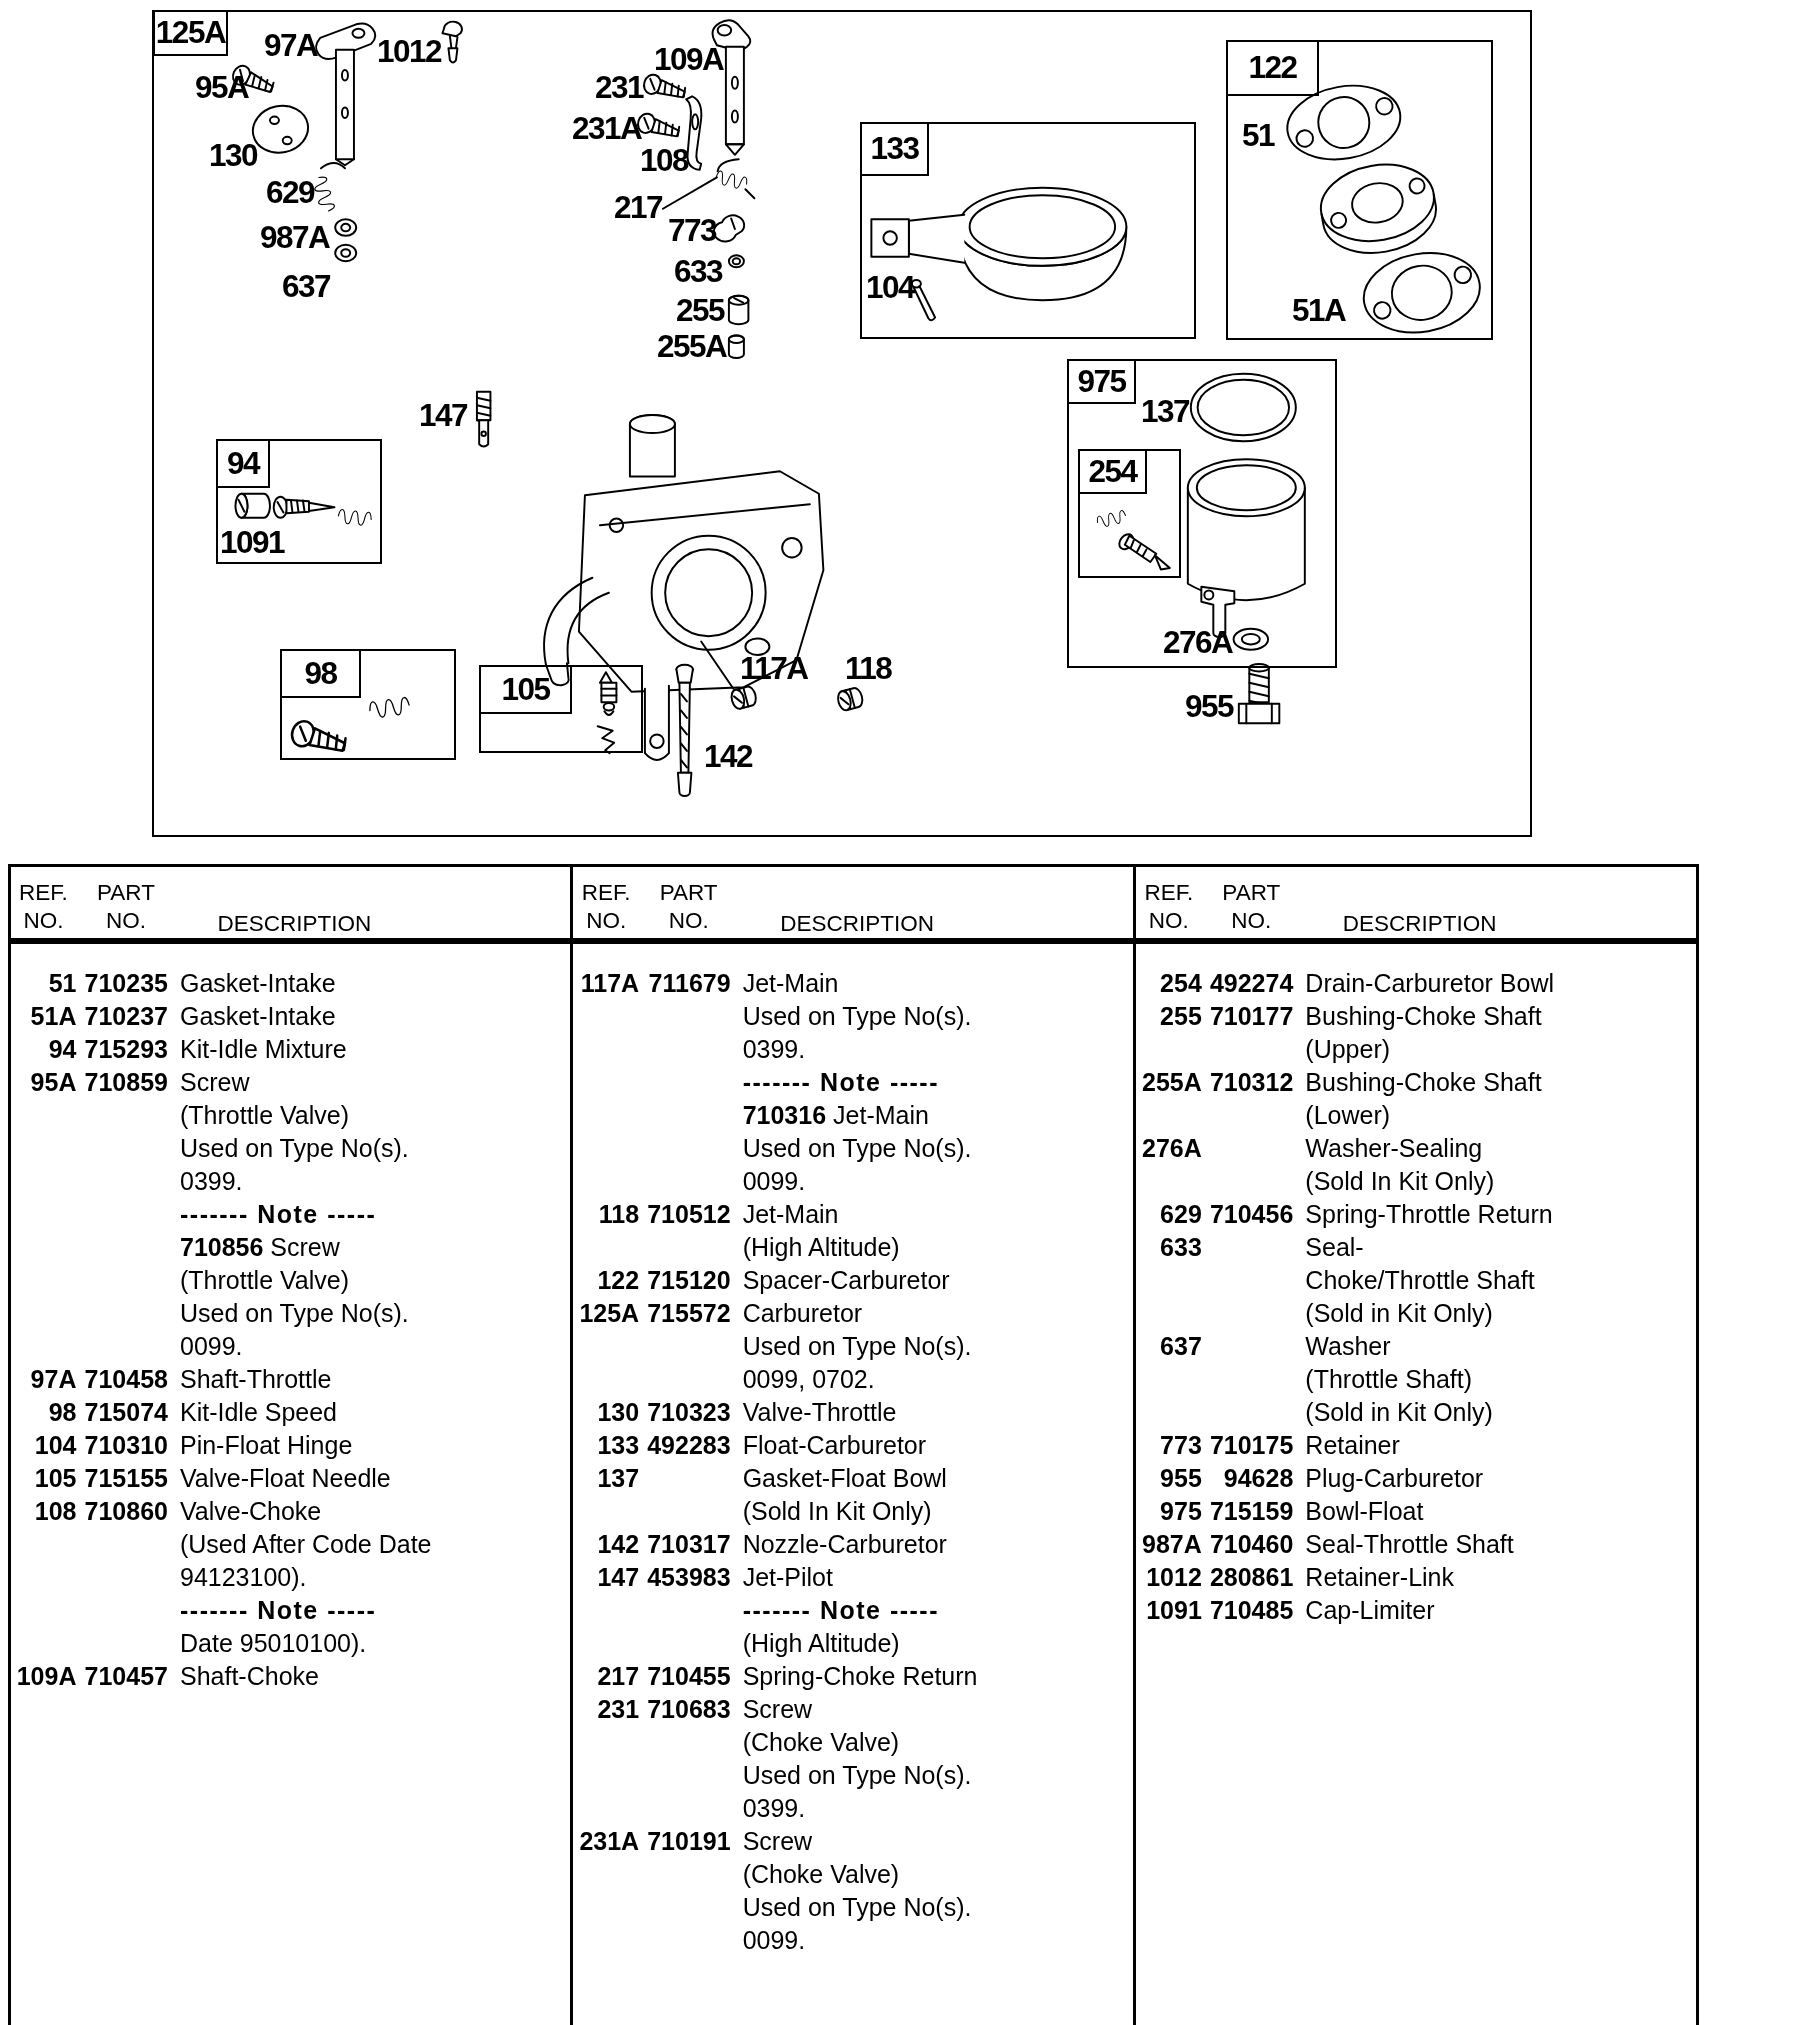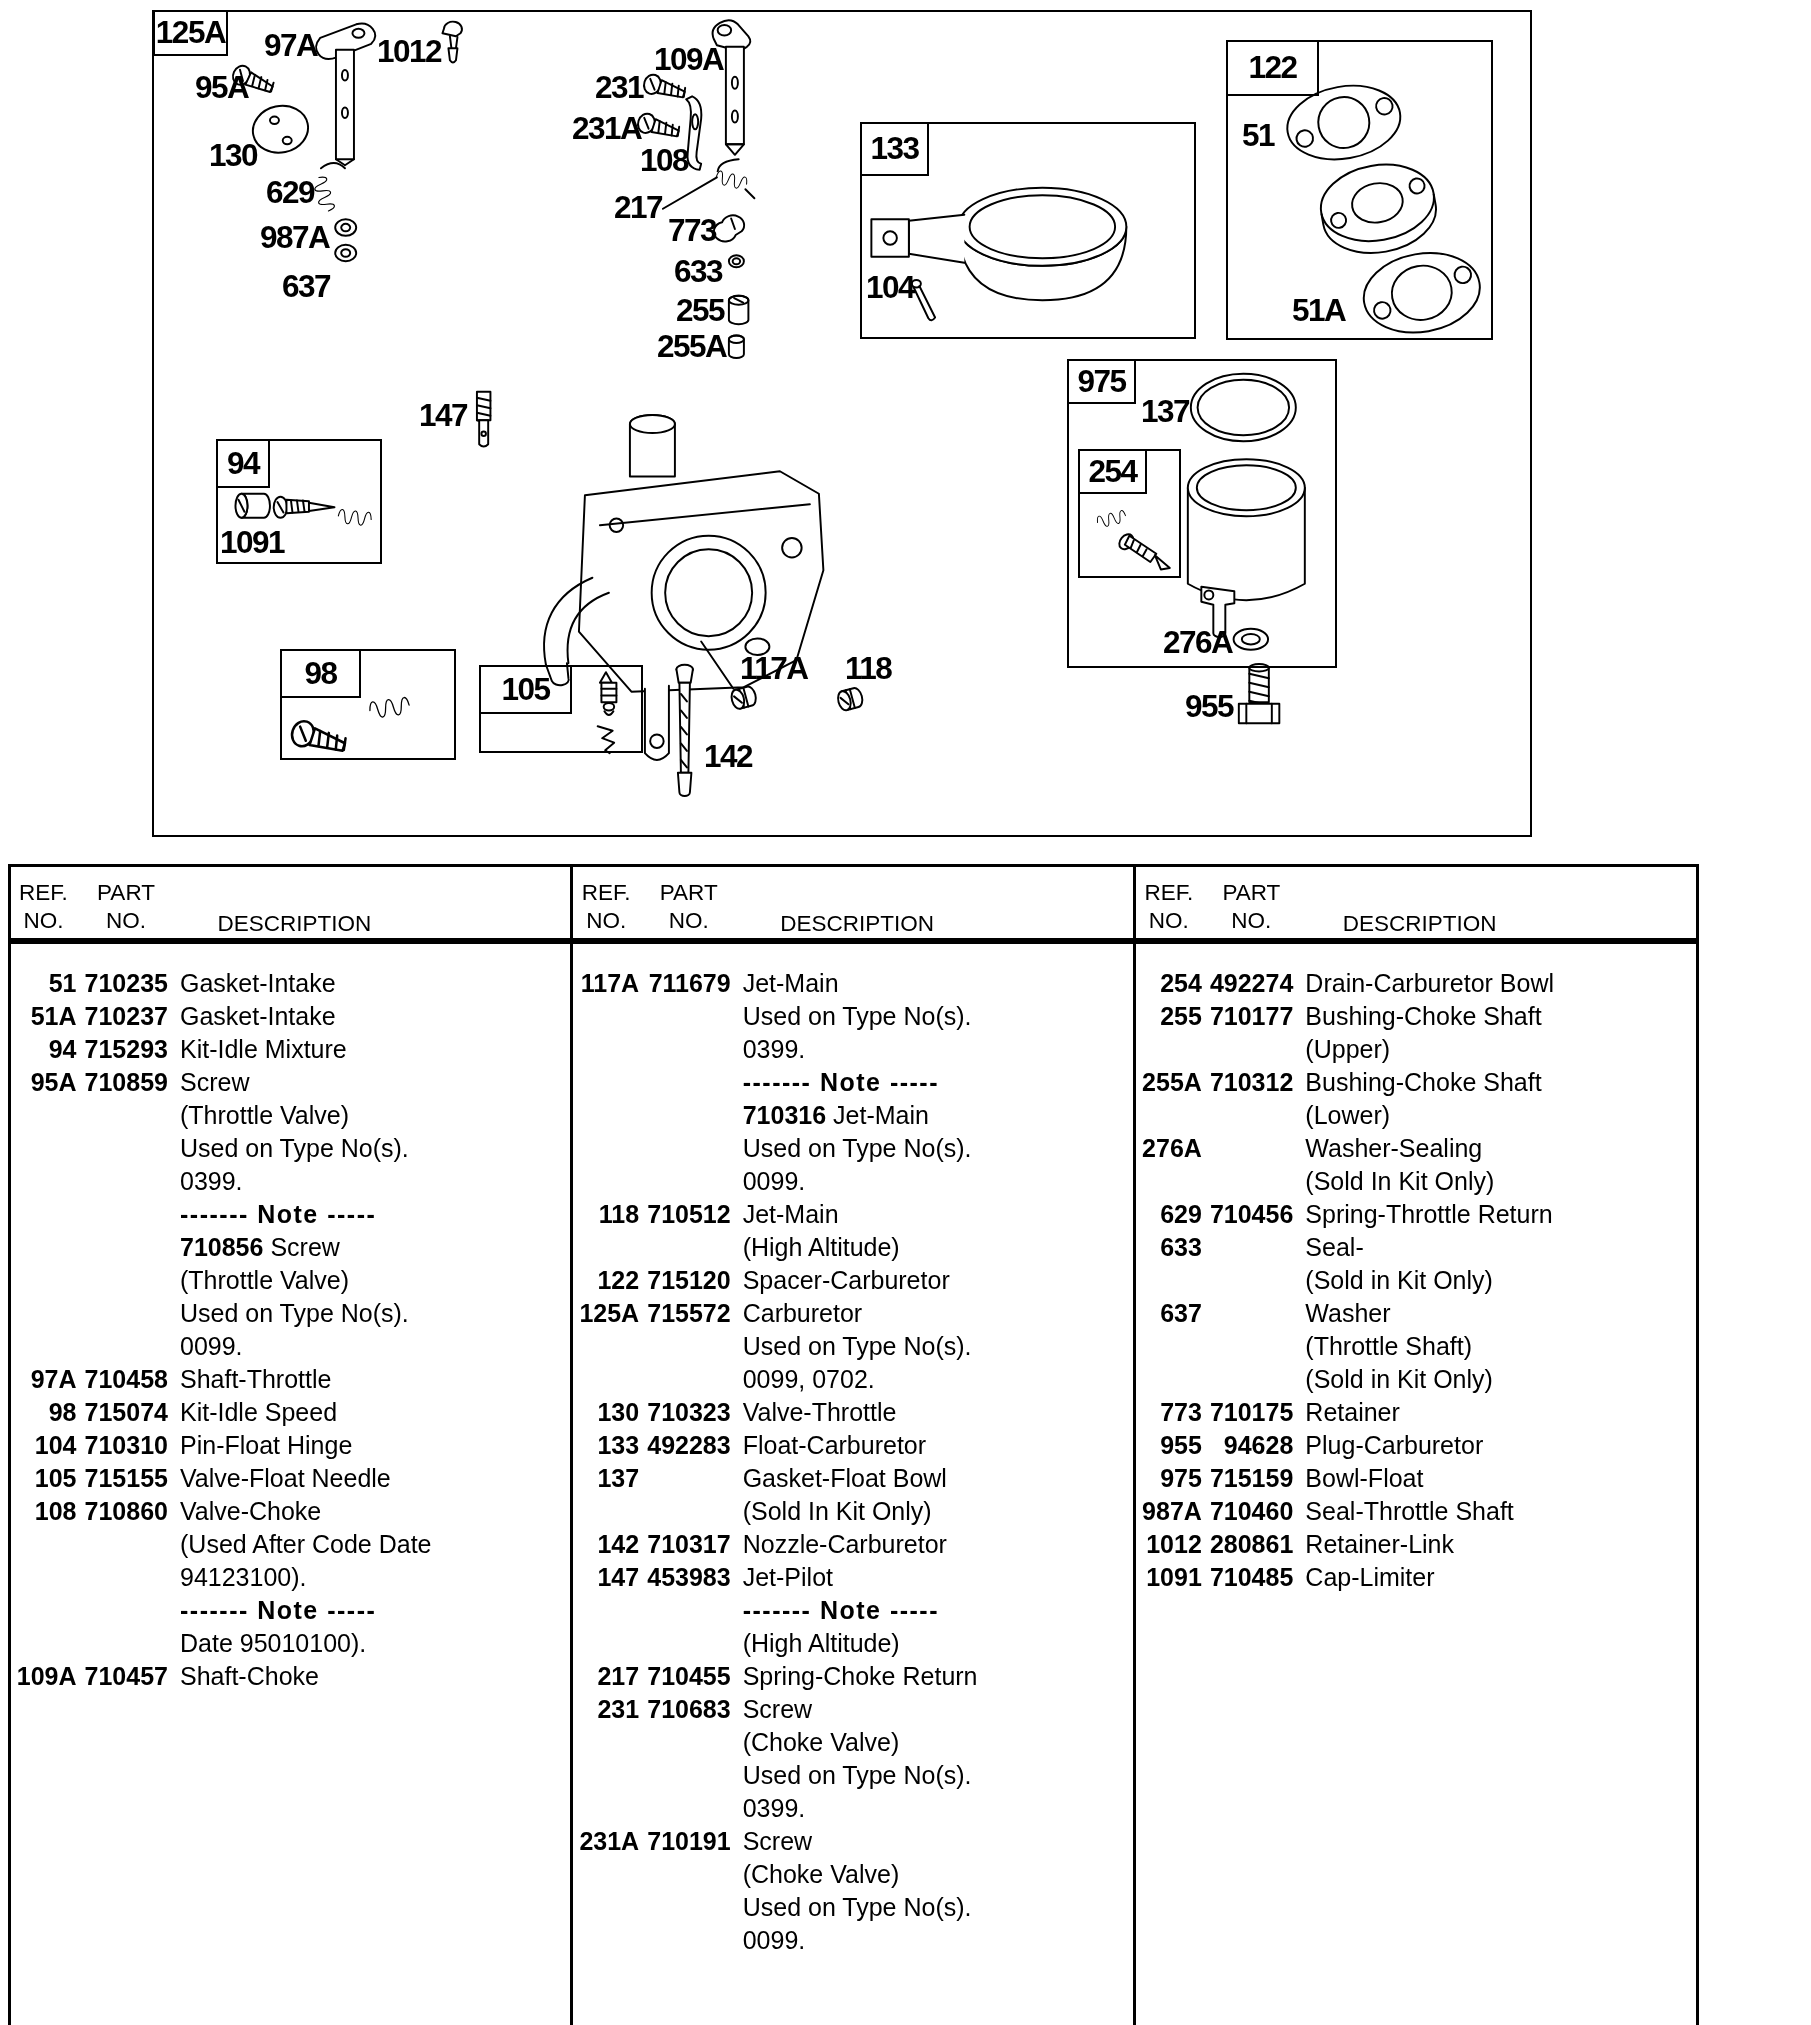--- a/index.html
+++ b/index.html
@@ -14,21 +14,21 @@
          display:flex;align-items:center;justify-content:center;}
   .gcomp.full{border:none;width:100%;height:100%;}
   .glabel-text{font-weight:700;font-size:31.5px;letter-spacing:-1.5px;line-height:1;white-space:nowrap;}
   .callout{position:absolute;font-weight:700;font-size:31.5px;letter-spacing:-1.5px;line-height:1;white-space:nowrap;}
   svg.art{position:absolute;left:0;top:0;pointer-events:none;}
   svg.art *{stroke:#000;stroke-width:2.6;fill:none;stroke-linecap:round;stroke-linejoin:round;}
   svg.art .f{fill:#ffffff;}
 
   
   .twrap{position:absolute;left:7.5px;top:864px;width:1691px;height:1161px;
-         border:3px solid #000;border-bottom:none;display:flex;box-sizing:border-box;}
+         border:3px solid #000;border-bottom:none;display:flex;box-sizing:border-box;justify-content:flex-end;}
   .tcol{position:relative;flex:1 1 0;border-right:3px solid #000;min-width:0;}
   .tcol:last-child{border-right:none;}
   .thead{height:59px;padding-top:12px;display:grid;grid-template-columns:66px 84px 1fr;
          column-gap:7.5px;border-bottom:6px solid #000;font-size:22.5px;line-height:28px;}
   .th{text-align:center;white-space:nowrap;}
   .th.hdesc{display:flex;align-items:flex-end;justify-content:flex-start;padding-left:42px;}
   .tbody{padding-top:23px;}
   .trow{display:grid;grid-template-columns:66px 84px 1fr;column-gap:7.5px;
         font-size:25px;line-height:33px;}
   .cref,.cpart{text-align:right;font-weight:700;white-space:nowrap;}
@@ -691,20 +691,25 @@
             <span class="cdesc">Spring-Throttle Return</span>
           </div>
           <div class="trow">
             <span class="cref">633</span>
             <span class="cpart"></span>
             <span class="cdesc">Seal-</span>
           </div>
           <div class="trow">
             <span class="cref"></span>
             <span class="cpart"></span>
+            <span class="cdesc">Choke/Throttle Shaft</span>
+          </div>
+          <div class="trow">
+            <span class="cref"></span>
+            <span class="cpart"></span>
             <span class="cdesc">(Sold in Kit Only)</span>
           </div>
           <div class="trow">
             <span class="cref">637</span>
             <span class="cpart"></span>
             <span class="cdesc">Washer</span>
           </div>
           <div class="trow">
             <span class="cref"></span>
             <span class="cpart"></span>

